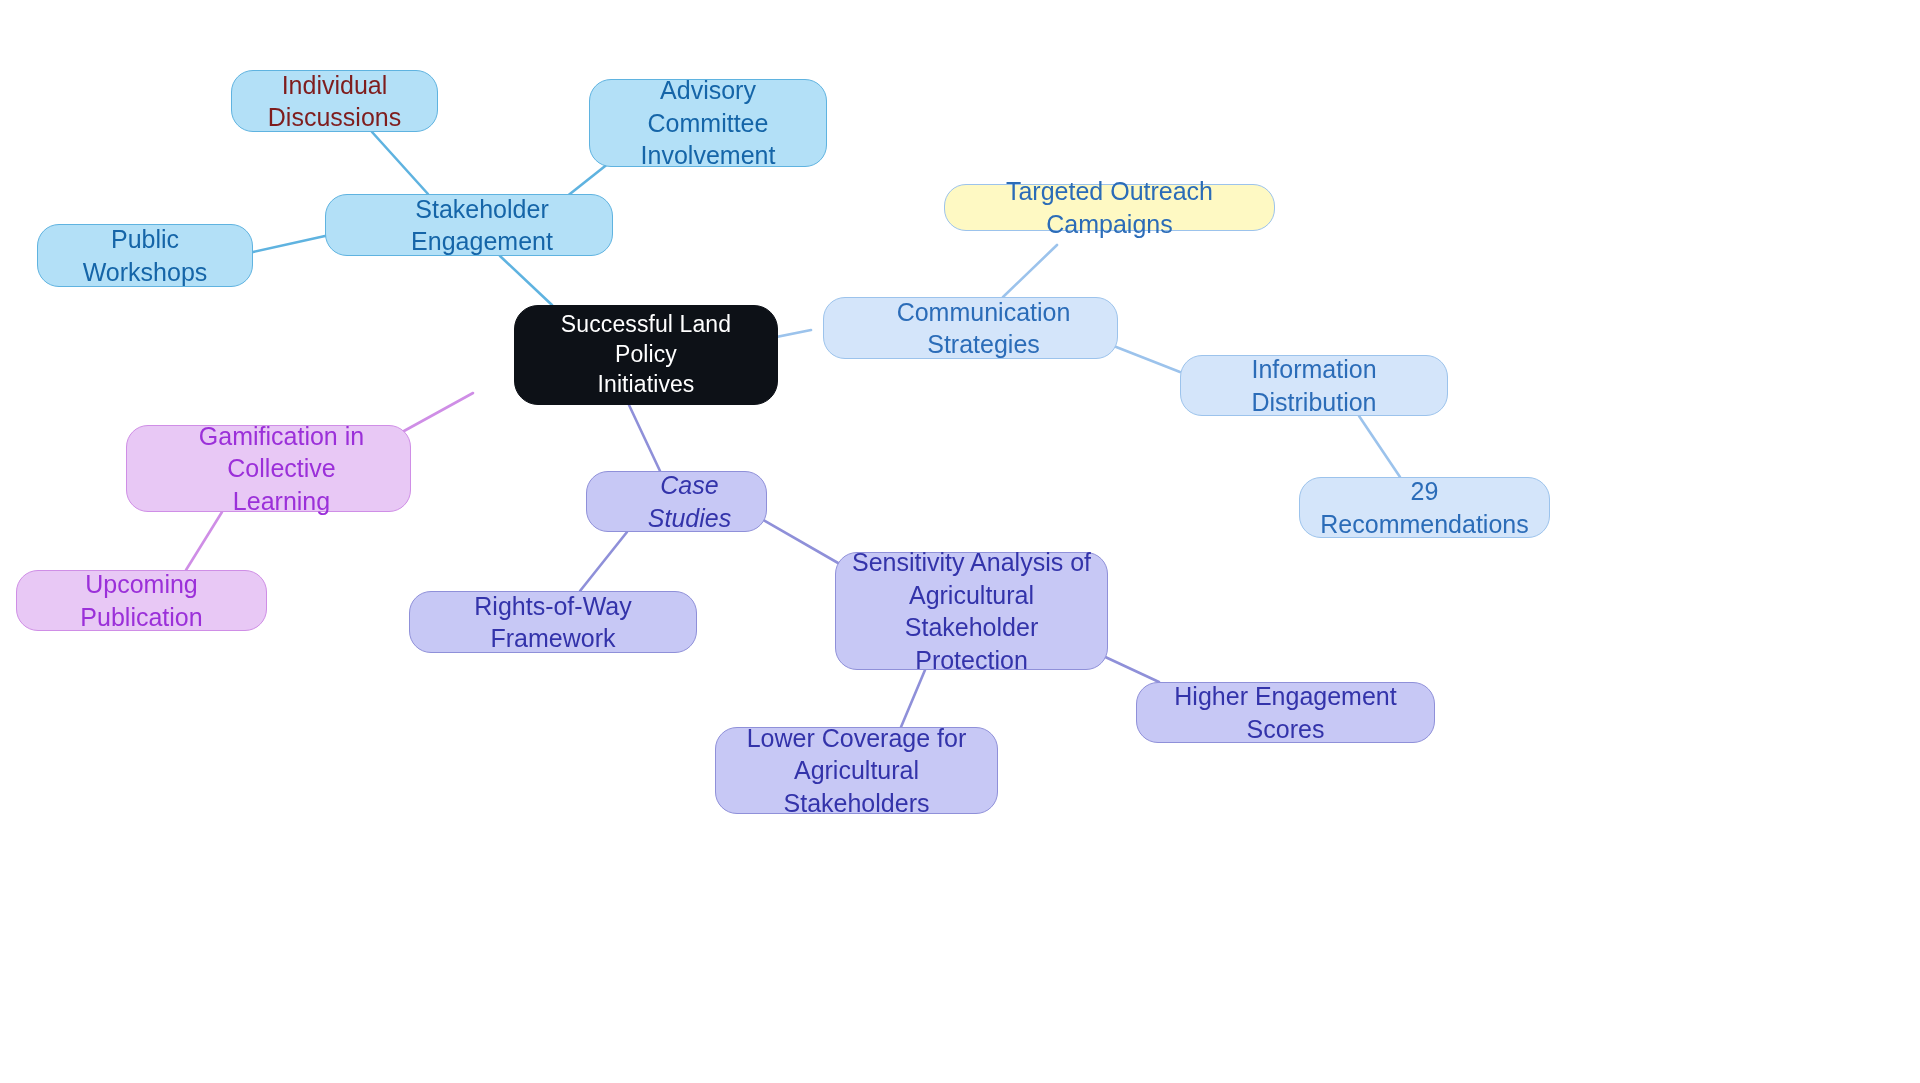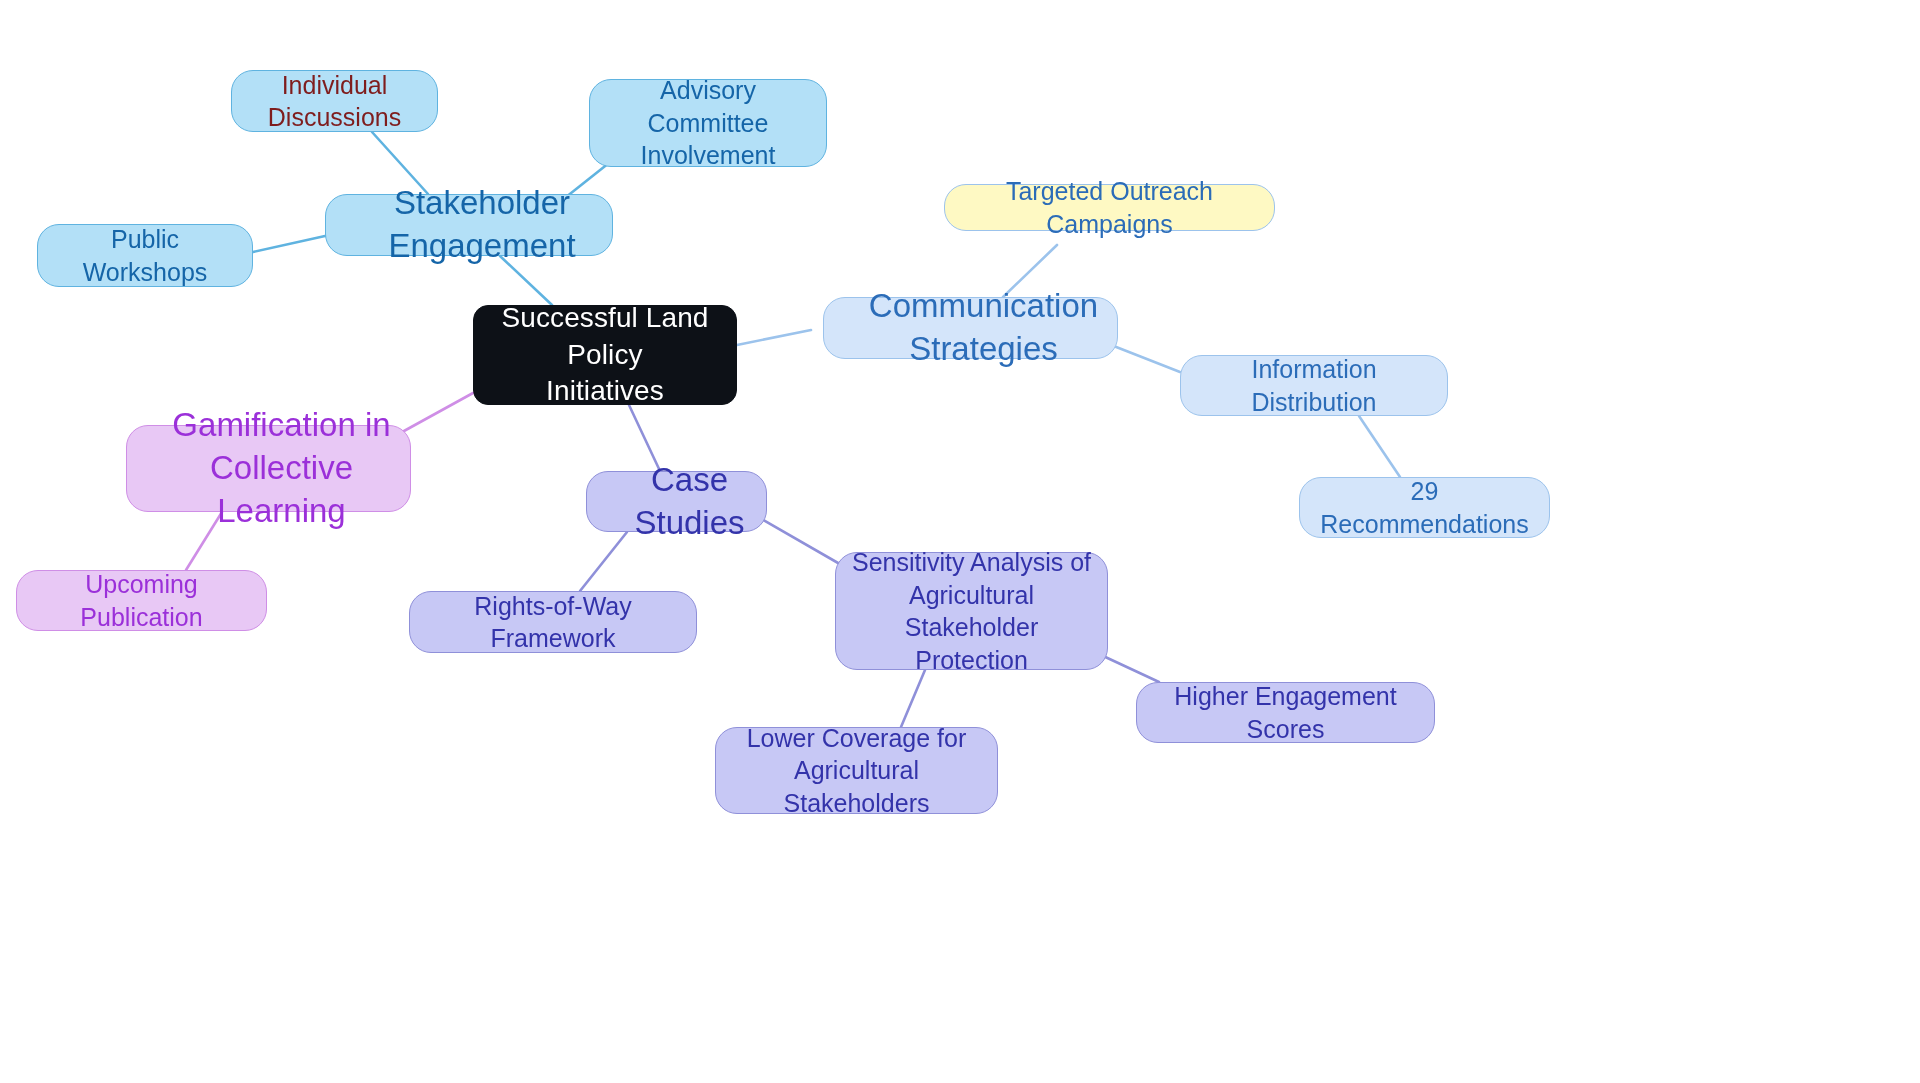--- a/index.html
+++ b/index.html
@@ -35,26 +35,27 @@
     text-align: center;
     border-radius: 22px;
     border-style: solid;
     border-width: 1.6px;
     line-height: 1.30;
     white-space: pre-line;
     padding: 6px 14px;
     z-index: 2;
   }
   .node.root {
-    border-radius: 15px;
-    font-size: 28px;
+    border-radius: 24px;
+    font-size: 23px;
     letter-spacing: 0.1px;
+    margin-left: 41px;
   }
   .node.branch {
-    font-size: 33px;
+    font-size: 25px;
     padding-left: 40px;
   }
   .node.leaf {
     font-size: 25px;
   }
 </style>
 </head>
 <body>
 
 <div id="canvas">
@@ -80,21 +81,21 @@
 Initiatives</div>
       <div class="node branch" style="left: 325px; top: 194px; width: 288px; height: 62px; background: rgb(179, 224, 247); color: rgb(21, 101, 168); border-color: rgb(95, 179, 224);">Stakeholder Engagement</div>
       <div class="node leaf" style="left: 231px; top: 70px; width: 207px; height: 62px; background: rgb(179, 224, 247); color: #7f1d1d; border-color: rgb(95, 179, 224);">Individual Discussions</div>
       <div class="node leaf" style="left: 589px; top: 71px; width: 238px; height: 88px; background: rgb(179, 224, 247); color: rgb(21, 101, 168); border-color: rgb(95, 179, 224); margin-top: 8px;">Advisory Committee
 Involvement</div>
       <div class="node leaf" style="left: 37px; top: 224px; width: 216px; height: 63px; background: rgb(179, 224, 247); color: rgb(21, 101, 168); border-color: rgb(95, 179, 224);">Public Workshops</div>
       <div class="node branch" style="left: 811px; top: 297px; width: 295px; height: 62px; background: rgb(212, 229, 250); color: rgb(43, 108, 184); border-color: rgb(156, 195, 236); margin-left: 12px;">Communication Strategies</div>
       <div class="node leaf" style="left: 944px; top: 184px; width: 331px; height: 47px; background: #fef9c3; color: rgb(43, 108, 184); border-color: rgb(156, 195, 236);">Targeted Outreach Campaigns</div>
       <div class="node leaf" style="left: 1180px; top: 355px; width: 268px; height: 61px; background: rgb(212, 229, 250); color: rgb(43, 108, 184); border-color: rgb(156, 195, 236);">Information Distribution</div>
       <div class="node leaf" style="left: 1299px; top: 477px; width: 251px; height: 61px; background: rgb(212, 229, 250); color: rgb(43, 108, 184); border-color: rgb(156, 195, 236);">29 Recommendations</div>
-      <div class="node branch" style="left: 586px; top: 471px; width: 181px; height: 61px; background: rgb(199, 200, 245); color: rgb(51, 51, 170); border-color: rgb(143, 144, 217);">Case Studies</div>
+      <div class="node branch" style="left: 586px; top: 471px; width: 181px; height: 61px; background: rgb(199, 200, 245); color: rgb(51, 51, 170); border-color: rgb(143, 144, 217); font-style: italic;">Case Studies</div>
       <div class="node leaf" style="left: 409px; top: 591px; width: 288px; height: 62px; background: rgb(199, 200, 245); color: rgb(51, 51, 170); border-color: rgb(143, 144, 217);">Rights-of-Way Framework</div>
       <div class="node leaf" style="left: 835px; top: 552px; width: 273px; height: 118px; background: rgb(199, 200, 245); color: rgb(51, 51, 170); border-color: rgb(143, 144, 217);">Sensitivity Analysis of
 Agricultural Stakeholder
 Protection</div>
       <div class="node leaf" style="left: 715px; top: 727px; width: 283px; height: 87px; background: rgb(199, 200, 245); color: rgb(51, 51, 170); border-color: rgb(143, 144, 217);">Lower Coverage for
 Agricultural Stakeholders</div>
       <div class="node leaf" style="left: 1136px; top: 682px; width: 299px; height: 61px; background: rgb(199, 200, 245); color: rgb(51, 51, 170); border-color: rgb(143, 144, 217);">Higher Engagement Scores</div>
       <div class="node branch" style="left: 126px; top: 425px; width: 285px; height: 87px; background: rgb(232, 200, 245); color: rgb(155, 48, 217); border-color: rgb(207, 142, 230);">Gamification in Collective
 Learning</div>
       <div class="node leaf" style="left: 16px; top: 570px; width: 251px; height: 61px; background: rgb(232, 200, 245); color: rgb(155, 48, 217); border-color: rgb(207, 142, 230);">Upcoming Publication</div>

